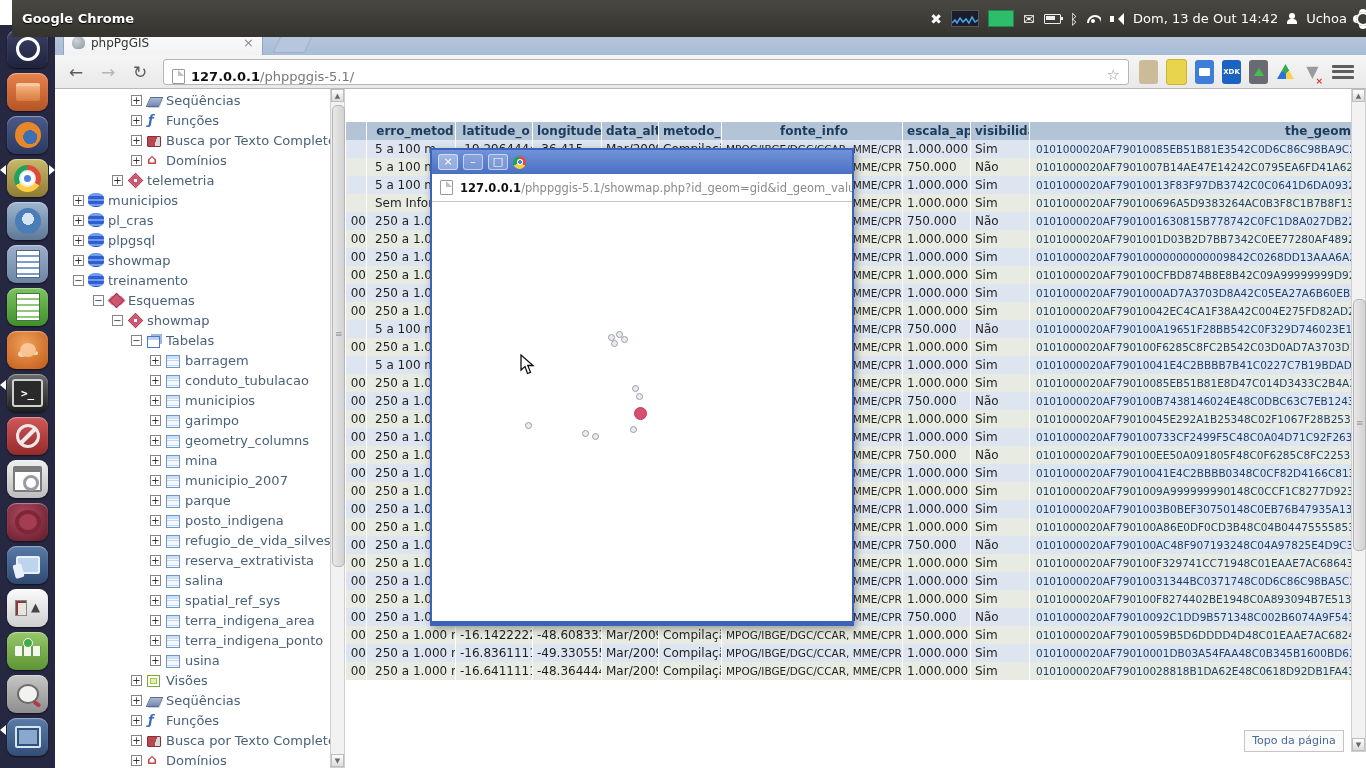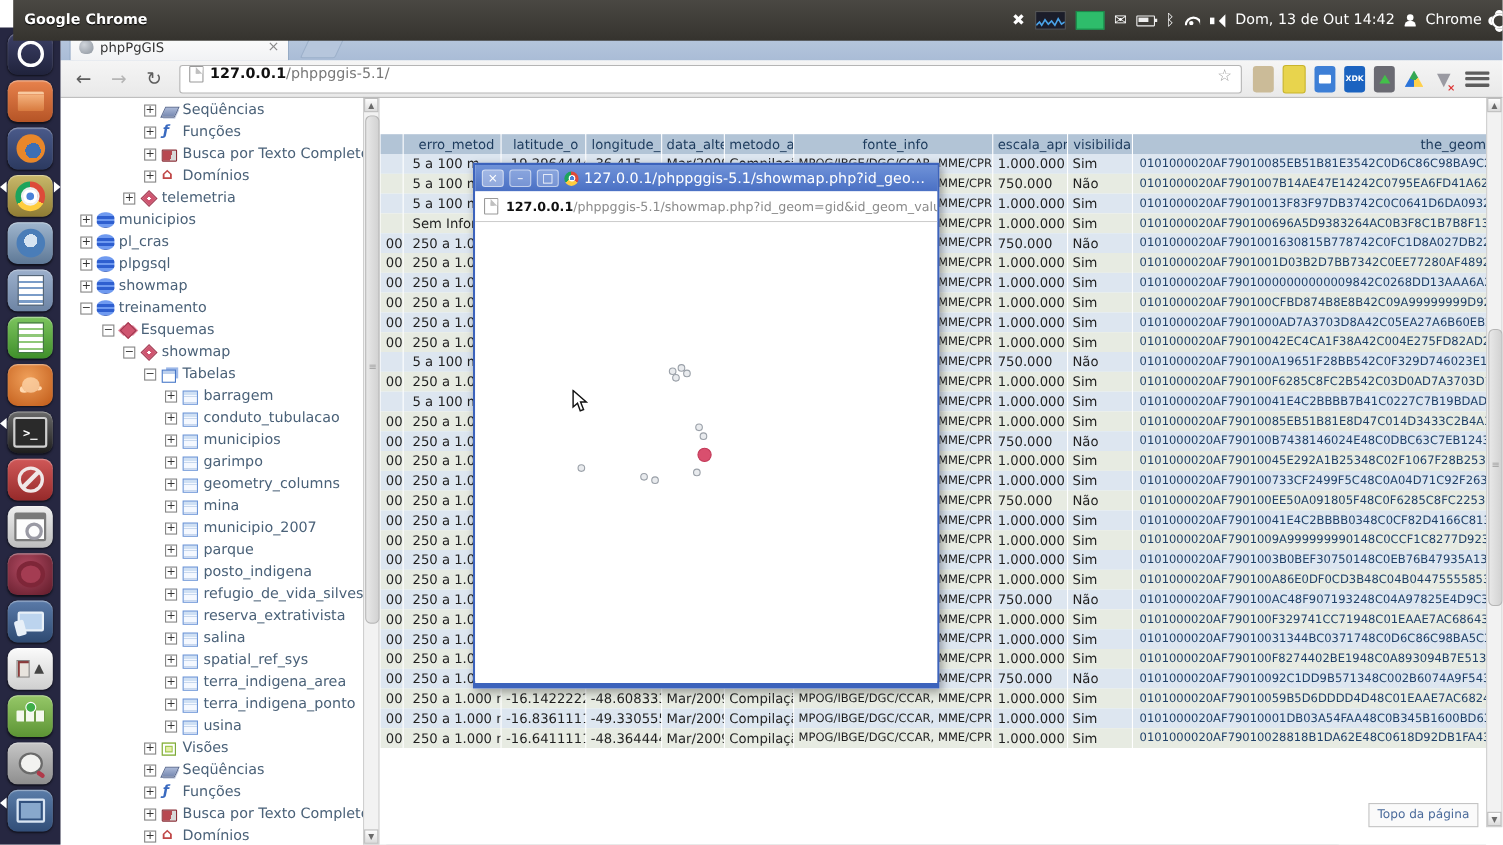--- a/index.html
+++ b/index.html
@@ -97,21 +97,21 @@
   .favicon-elephant{width:13px;height:13px;border-radius:50% 50% 40% 40%;background:radial-gradient(circle at 35% 35%,#cfd4da,#8d949e);flex:0 0 auto;}
   #tab-active .tclose{margin-left:auto;color:#8a8a8a;font-size:13px;line-height:13px;}
   #newtab-btn{position:absolute;left:222px;top:9px;width:30px;height:17px;background:#b6c6dc;
               transform:skewX(-25deg);border-radius:2px;border:1px solid #9cb0ca;}
   #toolbar{position:absolute;left:55px;top:55px;right:0;height:33px;
            background:linear-gradient(#f5f5f5,#e9e9e9);border-bottom:1px solid #b9b9b9;z-index:10;
            display:flex;align-items:center;}
   .navbtn{font-size:17px;color:#5d5d5d;margin-left:10px;width:22px;text-align:center;}
   .navbtn.disabled{color:#b5b5b5;}
   #omnibox{flex:1;height:24px;margin:0 10px 0 12px;background:#fff;border:1px solid #b5b5b5;border-radius:3px;
-           display:flex;align-items:flex-start;padding:0 8px;gap:6px;font-size:13px;color:#777;}
+           display:flex;align-items:flex-end;padding:0 8px;gap:6px;font-size:13px;color:#777;}
   .pageicon{width:11px;height:13px;border:1px solid #9a9a9a;border-radius:1px;background:
      linear-gradient(#fff,#fff),linear-gradient(#fff,#fff);position:relative;flex:0 0 auto;}
   .pageicon::after{content:"";position:absolute;right:0;top:0;border:3px solid #fff;border-left-color:#c0c0c0;border-bottom-color:#c0c0c0;}
   #omnibox .host{color:#111;font-weight:bold;}
   #omnibox .star{margin-left:auto;color:#9a9a9a;font-size:15px;}
   #extensions{display:flex;align-items:center;gap:8px;margin-right:10px;}
   .ext{width:19px;height:24px;border-radius:3px;display:flex;align-items:center;justify-content:center;
        font-size:8px;color:#fff;font-weight:bold;}
   .ext-goat{background:#cbbb98;color:#5a4a2a;}
   .ext-note{background:#e8d44d;border:1px solid #c8b42d;}
@@ -151,21 +151,21 @@
   .vscroll{position:absolute;width:15px;background:#f2f2f2;border:1px solid #cfcfcf;box-sizing:border-box;z-index:6;}
   .sb-arrow{position:absolute;left:0;width:13px;height:13px;background:linear-gradient(#fdfdfd,#dcdcdc);
             border:1px solid #bdbdbd;color:#6a6a6a;font-size:7px;line-height:12px;text-align:center;box-sizing:border-box;}
   .sb-thumb{position:absolute;left:1px;width:11px;background:linear-gradient(90deg,#e8e8e8,#d2d2d2);
             border:1px solid #b5b5b5;border-radius:5px;}
   .sb-thumb::after{content:"≡";position:absolute;left:2px;top:50%;margin-top:-7px;color:#9a9a9a;font-size:9px;}
   
   #main{position:absolute;left:330px;top:88px;right:0;bottom:0;background:#fff;border-left:1px solid #c8c8c8;z-index:4;}
   #datatable{position:absolute;left:15px;top:34px;width:1006px;}
   .trow,.thead{display:flex;height:18px;line-height:18px;font-size:12px;color:#1f1f1f;}
-  .thead .c{background:#b2c4d6;color:#1c3a5c;font-weight:normal;text-align:center;font-size:12px;}
+  .thead .c{background:#b2c4d6;color:#1c3a5c;font-weight:bold;text-align:center;font-size:12px;}
   .c{box-sizing:border-box;padding-left:4px;overflow:hidden;white-space:nowrap;margin-right:1px;}
   .c-pre{width:20px;flex:0 0 20px;direction:rtl;padding-left:0;}
   .c-erro{width:88px;flex:0 0 88px;padding-left:8px;}
   .c-lat{width:76px;flex:0 0 76px;}
   .c-lon{width:68px;flex:0 0 68px;}
   .c-data{width:56px;flex:0 0 56px;}
   .c-met{width:62px;flex:0 0 62px;}
   .c-fonte{width:180px;flex:0 0 180px;font-size:10.5px;}
   .c-esc{width:67px;flex:0 0 67px;}
   .c-vis{width:58px;flex:0 0 58px;}
@@ -209,21 +209,21 @@
         <polyline points="0,12 3,9 5,12 8,7 11,11 14,8 17,12 20,6 23,11 26,9" fill="none" stroke="#4aa3e8" stroke-width="1.5"></polyline>
       </svg>
     <span class="greenblock"></span>
     <span class="tray-glyph">✉</span>
     <span class="batt"></span>
     <span class="tray-glyph">ᛒ</span>
     <span class="wifi"></span>
     <span class="spk"></span>
     <span>Dom, 13 de Out 14:42</span>
     <span class="person"></span>
-    <span>Chrome</span>
+    <span>Uchoa</span>
     <span class="gear"></span>
   </div>
 </div>
 
 <div id="launcher">
 
 <div class="lch ic-ubuntu">
       <span class="lglyph"></span>
     </div>
     <div class="lch ic-files">
@@ -886,21 +886,20 @@
   <span class="hs-thumb"></span>
   <span class="hs-arrow" style="right:0">▶</span>
 </div>
 
 <div id="popup">
   <div id="popup-titlebar">
     <span class="winbtn close">×</span>
     <span class="winbtn">–</span>
     <span class="winbtn">□</span>
     <span class="chrome-mini"></span>
-    <span id="popup-title">127.0.0.1/phppggis-5.1/showmap.php?id_geo…</span>
   </div>
   <div id="popup-urlbar">
     <span class="pageicon"></span>
     <span><span class="host">127.0.0.1</span><span>/phppggis-5.1/showmap.php?id_geom=gid&amp;id_geom_value=184&amp;the_g</span></span>
   </div>
   <div id="popup-map">
 
     <svg id="cursor" width="15" height="21" viewBox="0 0 15 21">
       <polygon points="1,1 1,16 5,12.5 7.5,19.5 10.5,18.3 7.8,11.5 13,11.5" fill="#fff" stroke="#111" stroke-width="1.3"></polygon>
     </svg>

